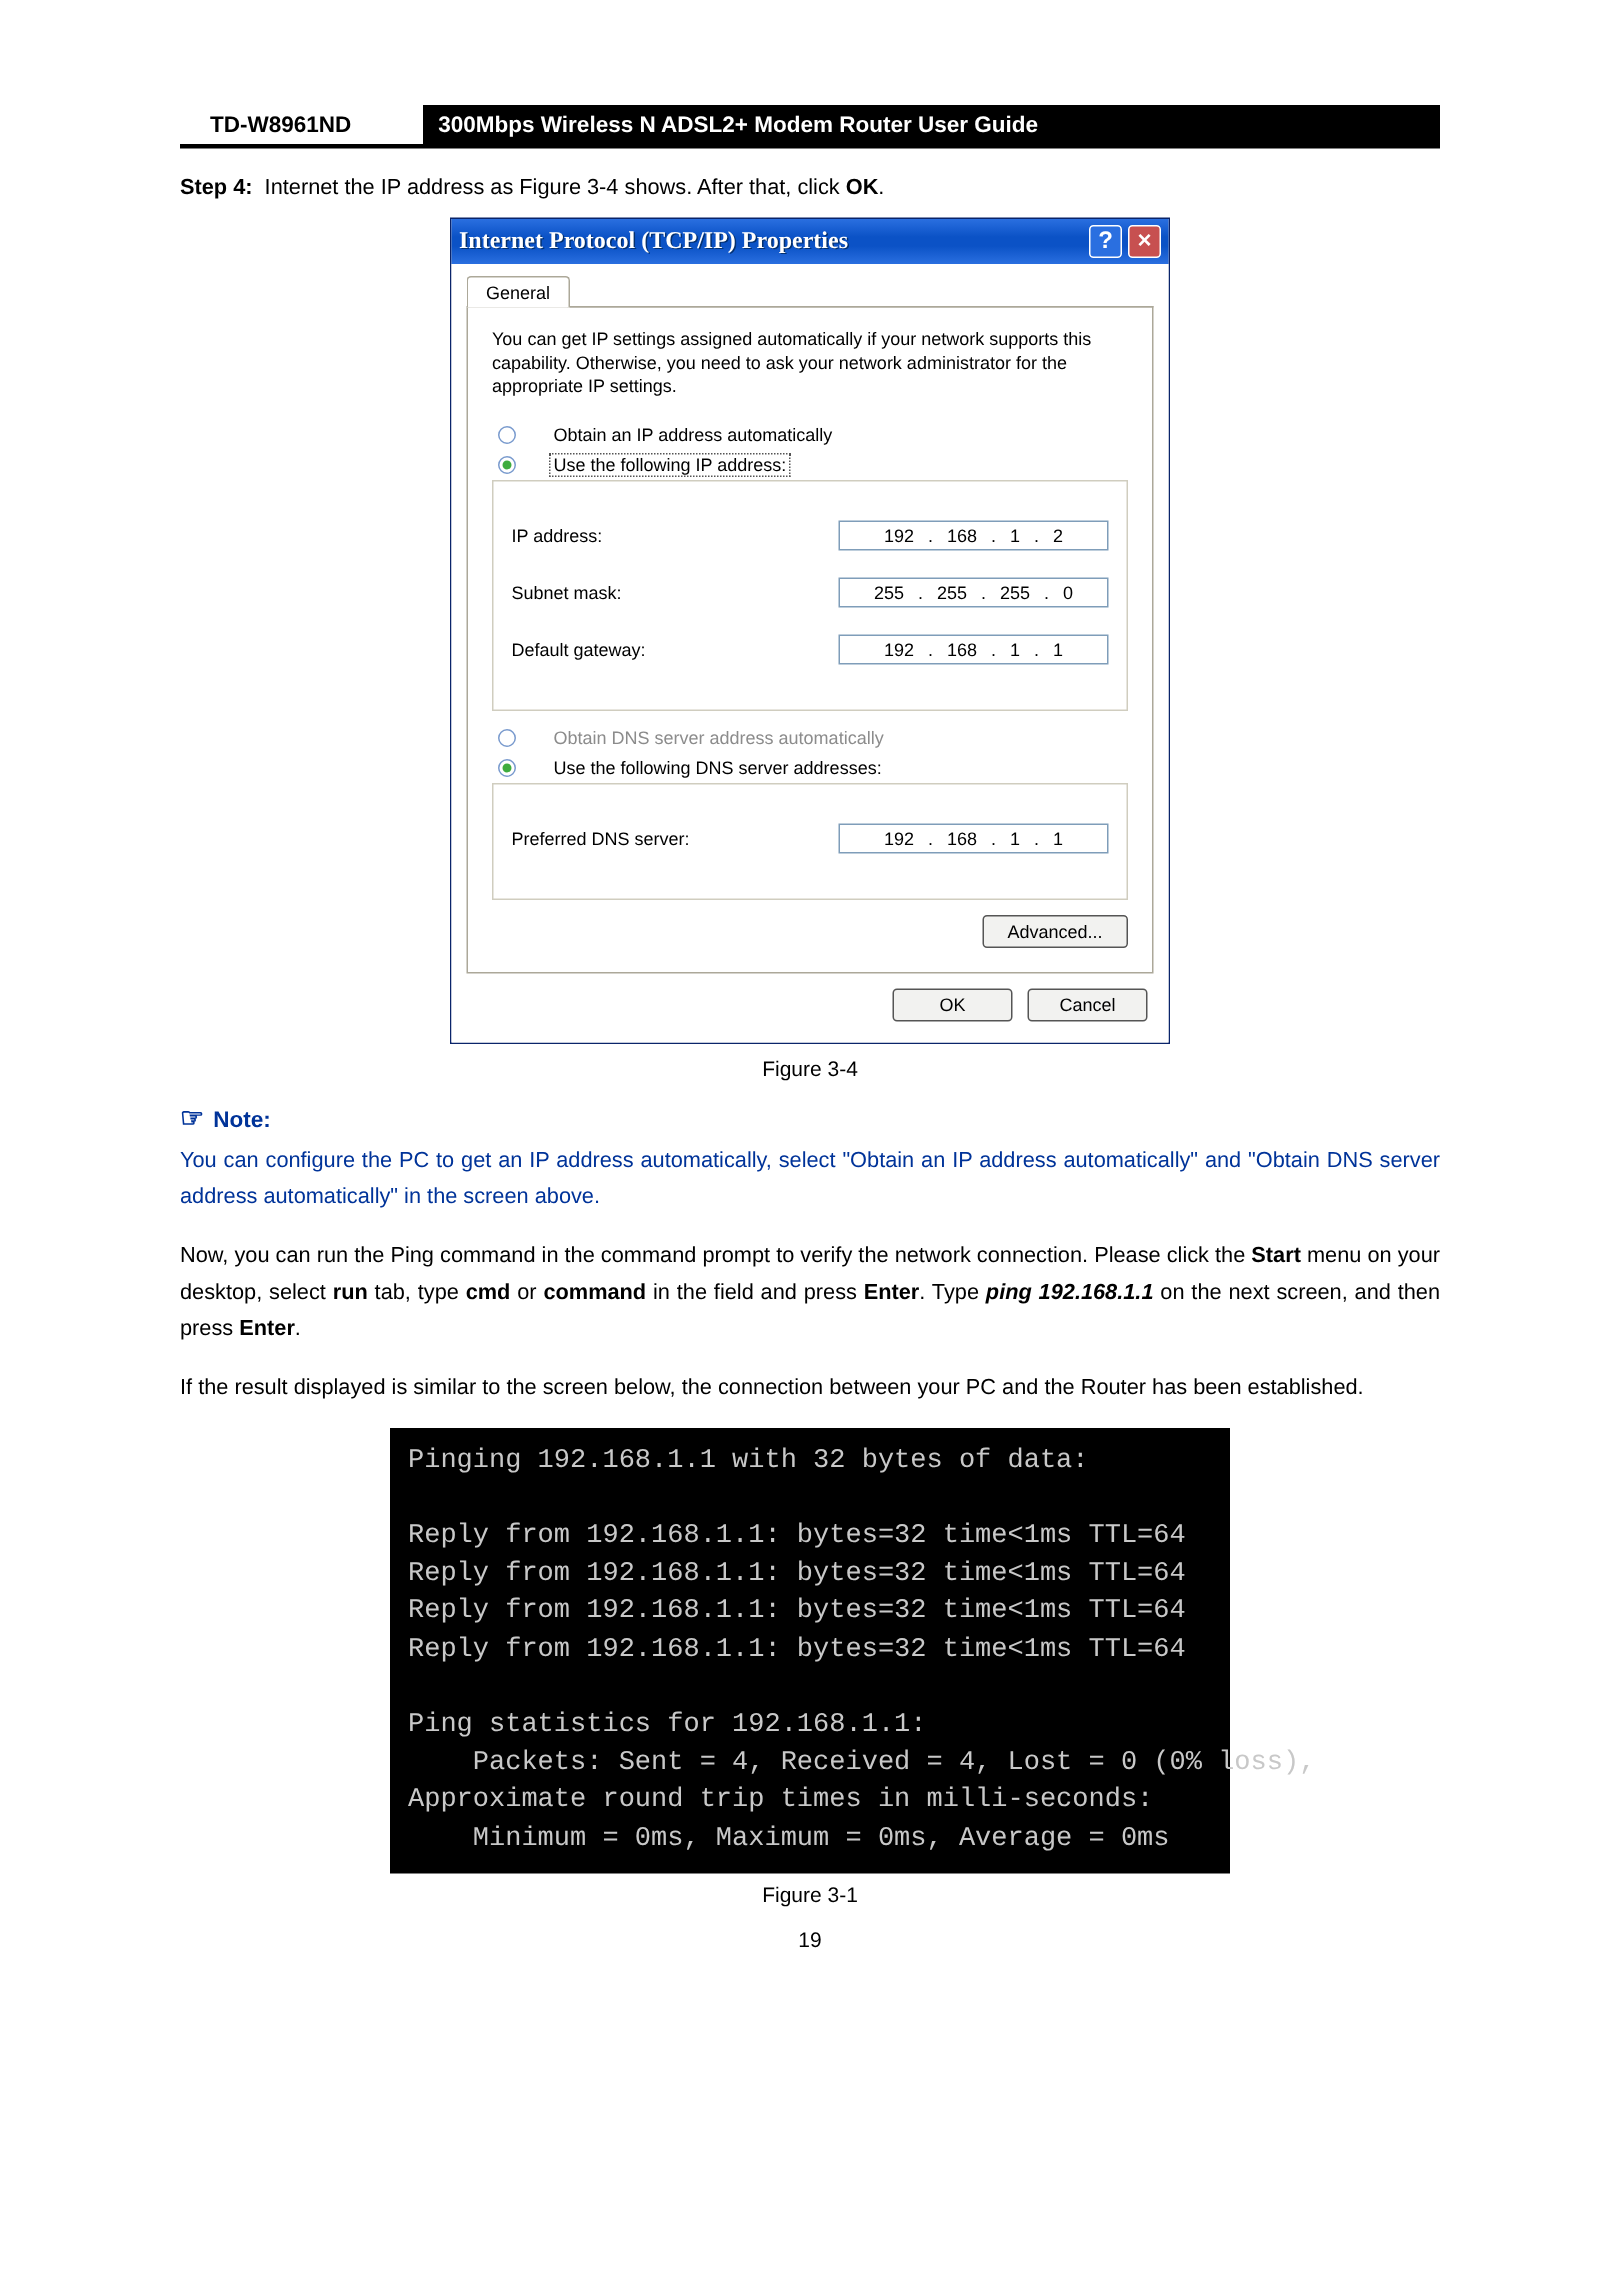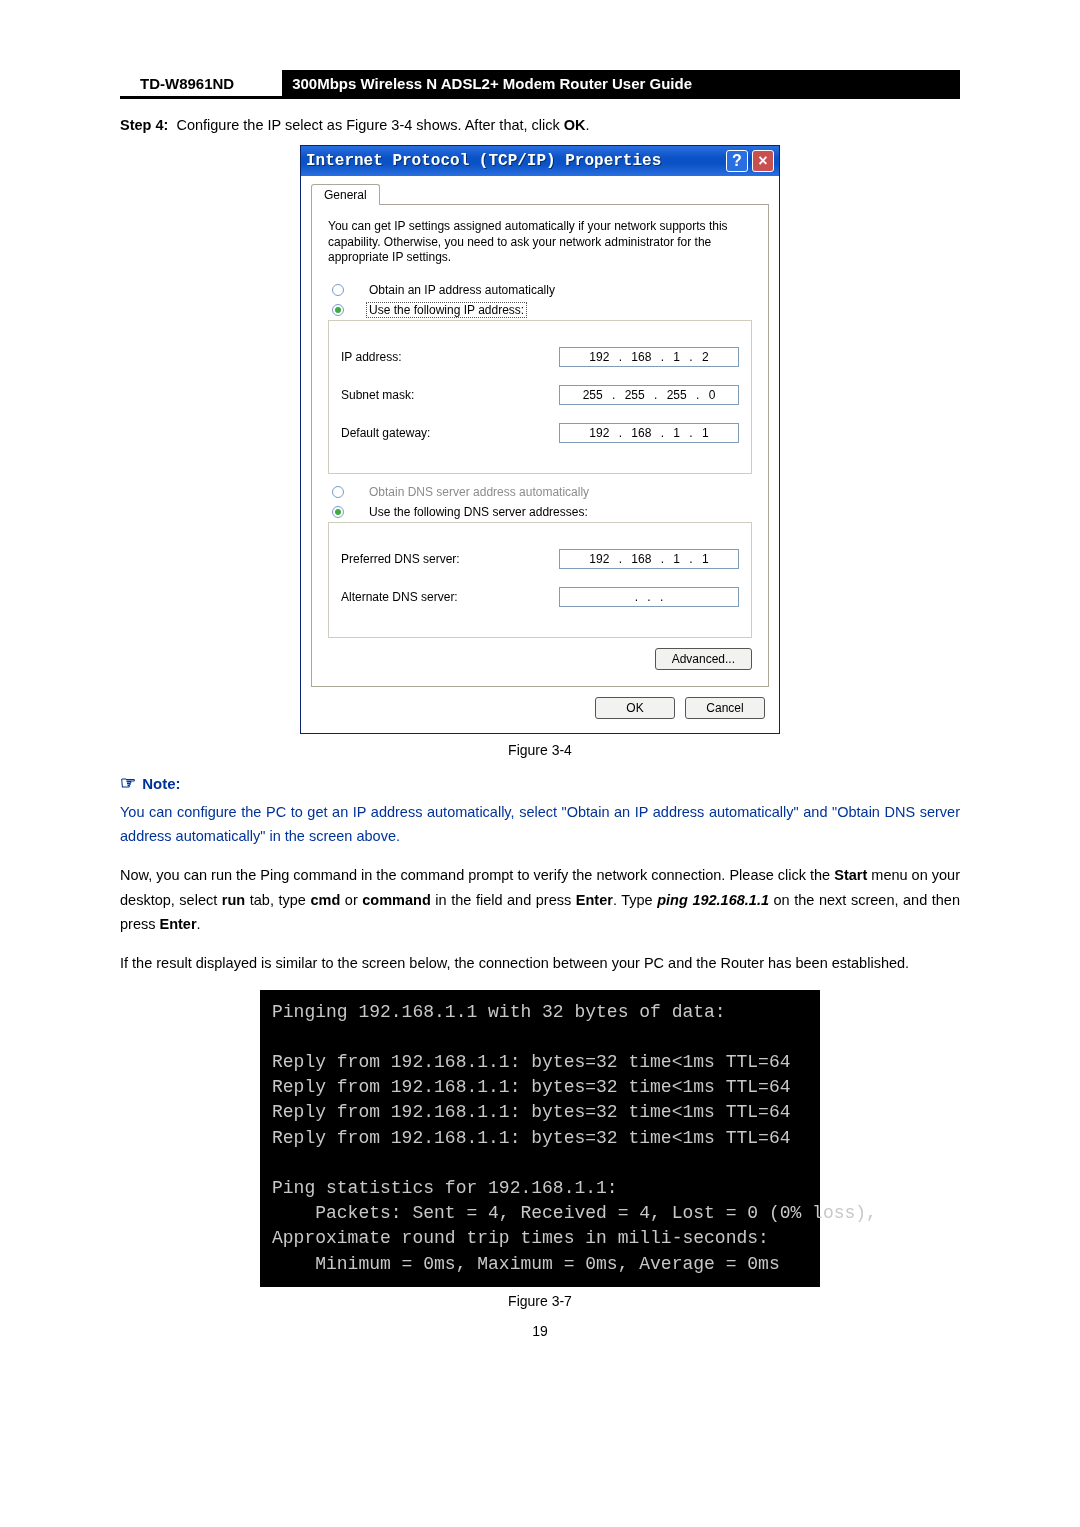--- a/index.html
+++ b/index.html
@@ -50,21 +50,21 @@
   }
   .dlg-titlebar {
     background: linear-gradient(#2a6fe0, #0b52c6 40%, #0b52c6 60%, #2a6fe0);
     color: #fff;
     display: flex;
     align-items: center;
     justify-content: space-between;
     padding: 4px 5px;
   }
   .dlg-title {
-    font-family: Liberation Mono, monospace;
+    font-family: Liberation Serif, serif;
     font-weight: bold;
     font-size: 16px;
     text-shadow: 1px 1px 0 #04306e;
   }
   .dlg-ctrl { display: flex; gap: 4px; }
   .ctrl-btn {
     width: 22px; height: 22px;
     border: 1px solid #fff;
     border-radius: 3px;
     background: #c75050;
@@ -191,21 +191,21 @@
 </head>
 <body>
 
 <div class="header-row">
   <div class="header-model">TD-W8961ND</div>
   <div class="header-title">300Mbps Wireless N ADSL2+ Modem Router User Guide</div>
 </div>
 
 <div class="step-line">
   <b>Step 4:</b>&nbsp;
-  <span>Configure the IP select as </span><span>Figure 3-4</span><span> shows. After that, click </span><b>OK</b><span>.</span>
+  <span>Internet the IP address as </span><span>Figure 3-4</span><span> shows. After that, click </span><b>OK</b><span>.</span>
 </div>
 
 <div class="dialog-wrap">
   <div class="dialog">
     <div class="dlg-titlebar">
       <span class="dlg-title">Internet Protocol (TCP/IP) Properties</span>
       <span class="dlg-ctrl">
         <span class="ctrl-btn ctrl-help">?</span>
         <span class="ctrl-btn">×</span>
       </span>
@@ -247,24 +247,20 @@
         </div>
         <div class="radio-row">
           <span class="radio sel"></span>
           <span class="radio-label">Use the following DNS server addresses:</span>
         </div>
         <div class="group">
           <div class="field-row">
             <span class="field-label">Preferred DNS server:</span>
             <span class="ipbox">192 . 168 .  1  .  1</span>
           </div>
-          <div class="field-row">
-            <span class="field-label">Alternate DNS server:</span>
-            <span class="ipbox"> .      .      . </span>
-          </div>
         </div>
 
         <div class="adv-row">
           <span class="winbtn">Advanced...</span>
         </div>
       </div>
       <div class="okcancel">
         <span class="winbtn">OK</span>
         <span class="winbtn">Cancel</span>
       </div>
@@ -292,15 +288,15 @@
 Reply from 192.168.1.1: bytes=32 time&lt;1ms TTL=64
 Reply from 192.168.1.1: bytes=32 time&lt;1ms TTL=64
 Reply from 192.168.1.1: bytes=32 time&lt;1ms TTL=64
 
 Ping statistics for 192.168.1.1:
     Packets: Sent = 4, Received = 4, Lost = 0 (0% loss),
 Approximate round trip times in milli-seconds:
     Minimum = 0ms, Maximum = 0ms, Average = 0ms</div>
 </div>
 
-<div class="fig-caption">Figure 3-7</div>
+<div class="fig-caption">Figure 3-1</div>
 
 <div class="page-num">19</div>
 
 </body></html>

